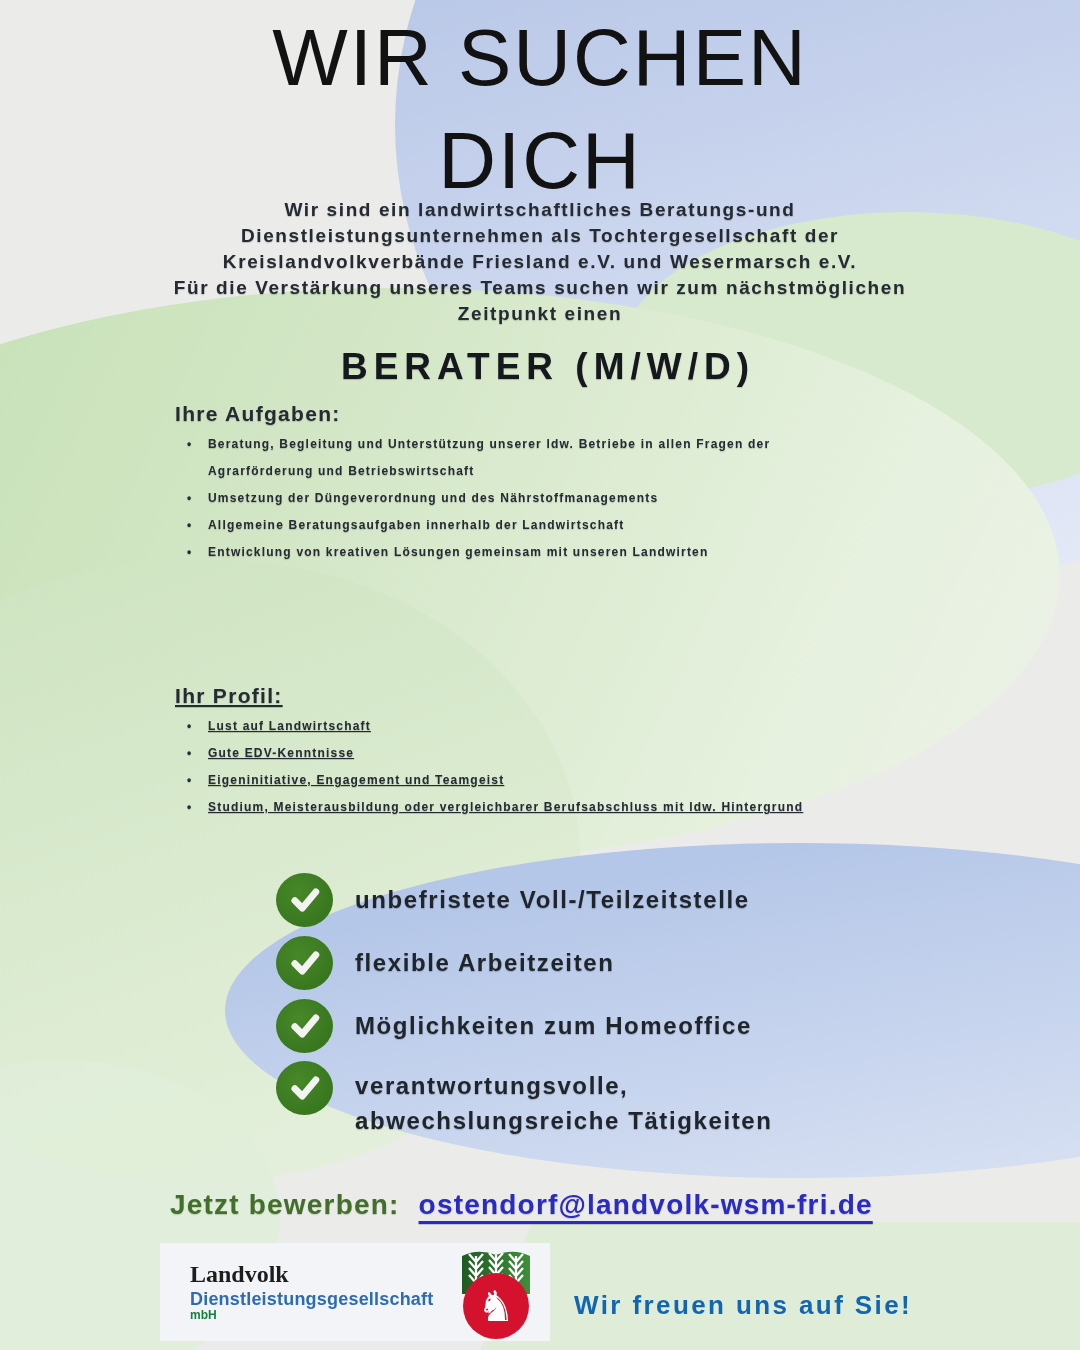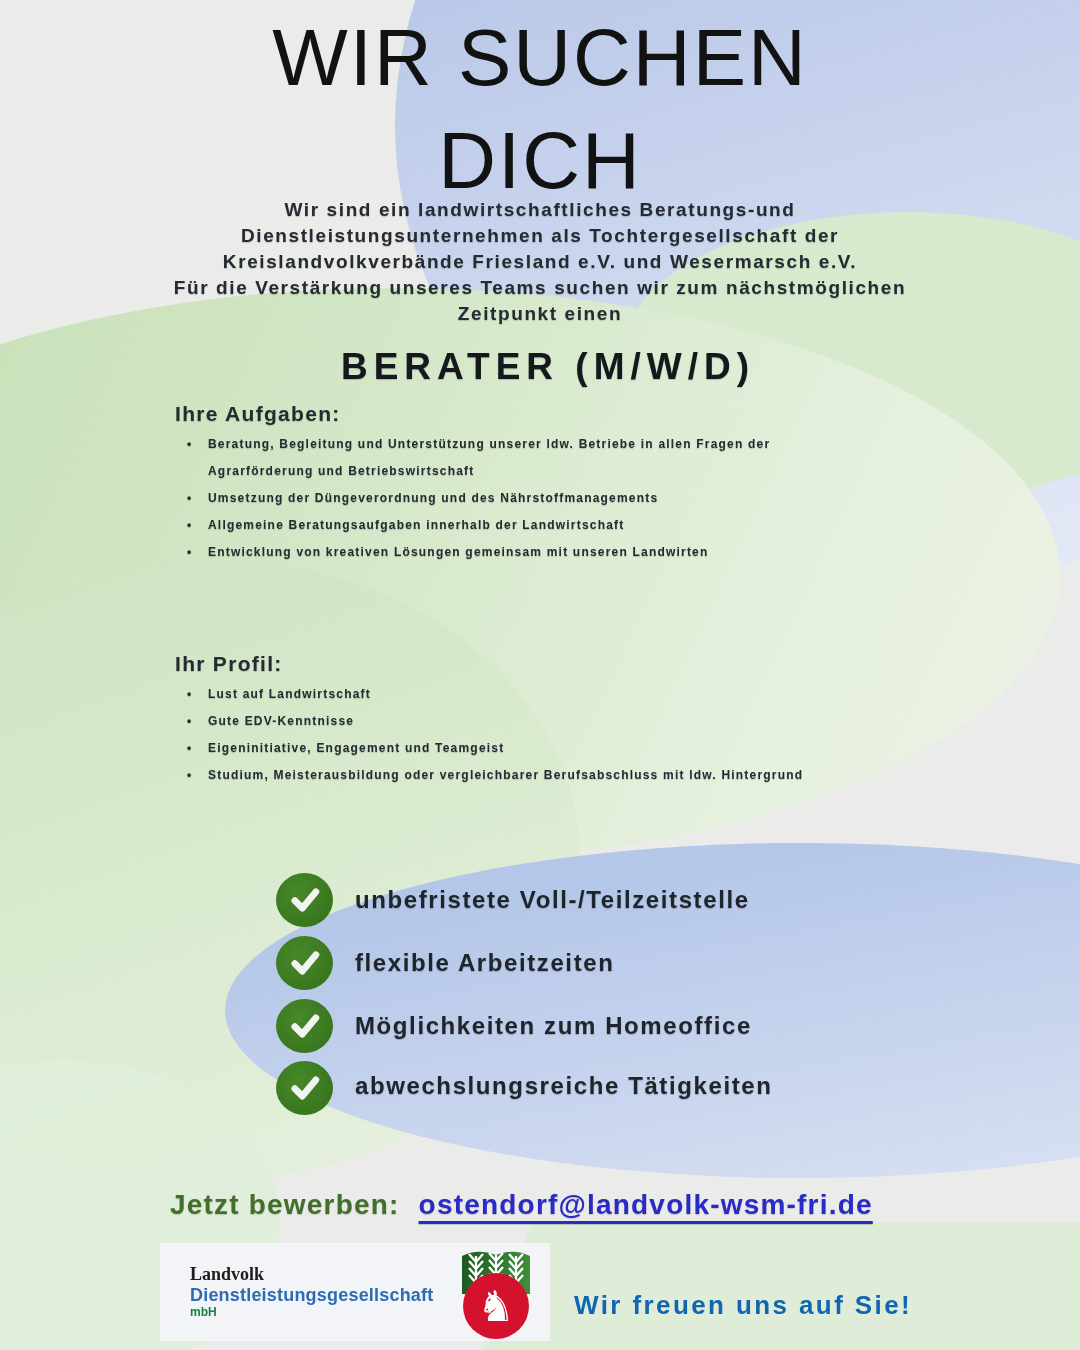--- a/index.html
+++ b/index.html
@@ -28,21 +28,21 @@
   .title{top:6px;left:0;width:100%;text-align:center;
     font-size:80px;font-weight:300;letter-spacing:2px;line-height:103px;color:#121212;}
   .intro{top:197px;left:0;width:100%;text-align:center;
     font-size:19px;font-weight:bold;letter-spacing:1.6px;line-height:26px;
     text-shadow:0 1px 1px rgba(40,40,40,.22);}
   .intro div{white-space:nowrap;}
   .job-title{top:346px;left:0;width:100%;text-align:center;
     font-size:37px;font-weight:bold;letter-spacing:6px;color:#15181c;
     text-shadow:0 1px 1px rgba(40,40,40,.25);padding-left:8px;}
   .section{left:175px;text-shadow:0 1px 1px rgba(40,40,40,.22);}
-  #tasks{top:402px;} #profile{top:652px;}
+  #tasks{top:402px;} #profile{top:684px;text-decoration:underline;}
   .section-heading{font-size:21px;font-weight:bold;letter-spacing:1.3px;margin-bottom:5px;}
   .bullet-list{list-style:none;margin:0;padding:0;max-width:640px;}
   .bullet-list li{position:relative;padding-left:33px;font-size:12px;font-weight:bold;
     letter-spacing:1.2px;line-height:27px;}
   .bullet-list li::before{content:"•";position:absolute;left:12px;top:0;}
   .benefits{top:872px;left:276px;}
   .benefit-row{display:flex;align-items:center;gap:22px;margin-bottom:8px;min-height:55px;}
   .benefit-row.align-top{align-items:flex-start;}
   .benefit-row.align-top .benefit-label{margin-top:7px;}
   .check-circle{flex:0 0 auto;width:57px;height:54px;border-radius:50%;
@@ -53,21 +53,21 @@
   .apply{top:1189px;left:170px;font-size:28px;font-weight:bold;letter-spacing:1.2px;
     text-shadow:0 1px 1px rgba(40,40,40,.2);}
   .apply-label{color:#42702b;}
   .apply-email{color:#2a2ac6;text-decoration:underline;text-decoration-thickness:3px;
     text-underline-offset:7px;cursor:pointer;margin-left:10px;}
   .footer{top:1243px;left:160px;display:flex;align-items:flex-start;}
   .logo-box{width:390px;height:98px;background:#f2f4f8;display:flex;
     align-items:center;justify-content:space-between;padding:0 14px 0 30px;box-sizing:border-box;}
   .logo-text{line-height:1.15;}
   .logo-line1{font-family:"Liberation Serif","DejaVu Serif",serif;font-weight:bold;
-    font-size:18px;color:#1d1d1b;}
+    font-size:24px;color:#1d1d1b;}
   .logo-line2{font-size:18px;font-weight:bold;color:#2d6cb4;letter-spacing:.2px;}
   .logo-line3{font-size:12px;font-weight:bold;color:#15803d;}
   .crest{width:80px;height:94px;margin-top:4px;}
   .closing{margin-left:24px;margin-top:47px;font-size:26px;font-weight:bold;
     letter-spacing:2.4px;color:#1166b3;white-space:nowrap;}
 </style>
 </head>
 <body>
 
 <div class="poster">
@@ -155,20 +155,21 @@
         </span>
       </div>
 
       <div class="benefit-row align-top">
         <span class="check-circle">
           <svg width="38" height="38" viewBox="0 0 56 56">
               <polyline points="13,29 24,40 44,16" fill="none" stroke="#f3f3f1" stroke-width="10" stroke-linecap="round" stroke-linejoin="round"></polyline>
             </svg>
         </span>
         <span class="benefit-label">
+          <div>verantwortungsvolle,</div>
           <div>abwechslungsreiche Tätigkeiten</div>
         </span>
       </div>
 
     </div>
 
     <div class="abs apply">
       <span class="apply-label">Jetzt bewerben:</span>
       <a class="apply-email">ostendorf@landvolk-wsm-fri.de</a>
     </div>

